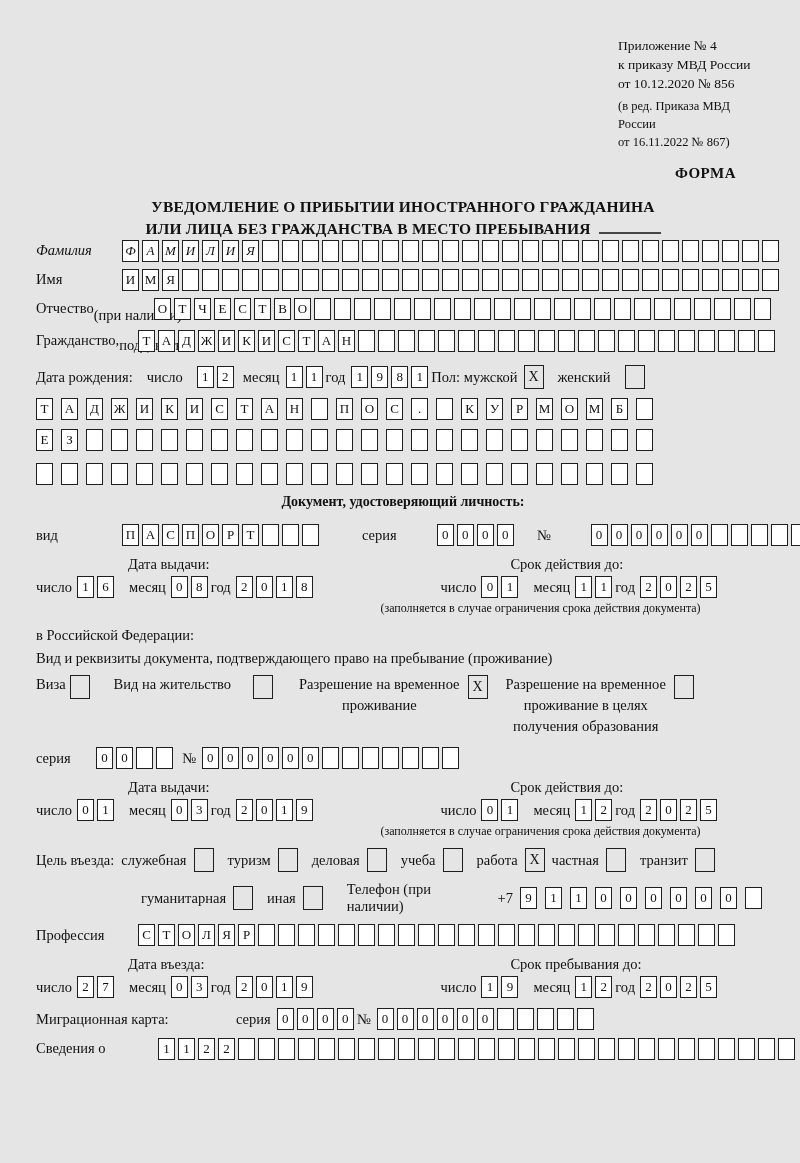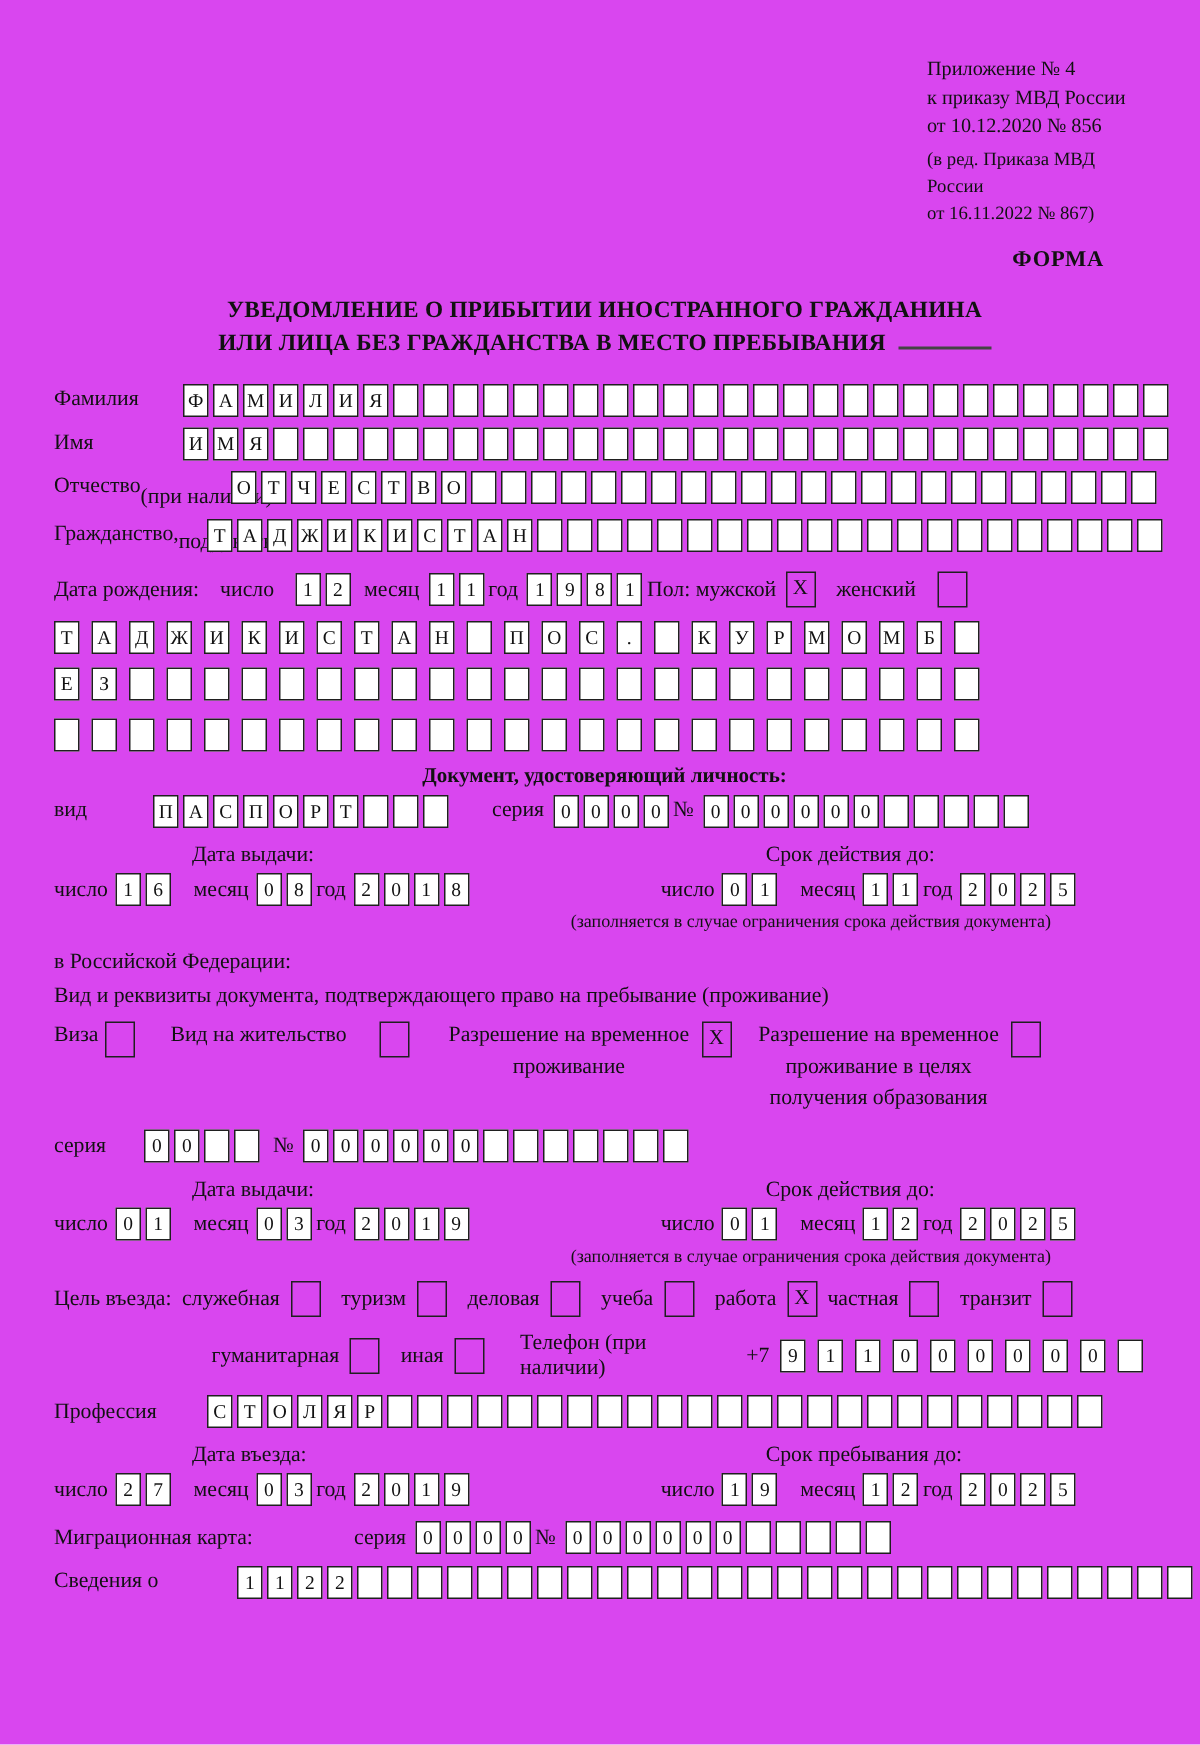--- a/index.html
+++ b/index.html
@@ -1,17 +1,17 @@
 <!DOCTYPE html>
 <html><head>
 <meta charset="utf-8">
 <style>
   html,body{margin:0;padding:0;background:#ffffff;}
   body{font-family:"Liberation Serif","DejaVu Serif",serif;color:#111;}
-  .page{width:800px;height:1163px;background:#d946ef;box-sizing:border-box;padding:36px 30px 20px 36px;overflow:hidden;}
+  .page{width:800px;height:1163px;background:#e5e5e5;box-sizing:border-box;padding:36px 30px 20px 36px;overflow:hidden;}
 
   
   .appendix{margin-left:582px;font-size:13.5px;line-height:19px;}
   .appendix .amend{font-size:12.5px;margin-top:4px;line-height:18px;}
   .forma{text-align:right;font-weight:bold;font-size:15px;letter-spacing:.5px;margin:14px 34px 0 0;}
 
   
   .title{text-align:center;font-weight:bold;font-size:15.5px;line-height:22px;margin-top:14px;letter-spacing:.2px;}
   .title-underline{display:inline-block;width:62px;border-bottom:2px solid #444;height:12px;margin-left:8px;}
   .section-heading{text-align:center;font-weight:bold;font-size:14.2px;margin-top:24px;letter-spacing:.2px;}
@@ -81,21 +81,21 @@
   </div>
 
   <div class="forma">ФОРМА</div>
 
   <div class="title">
     <div>УВЕДОМЛЕНИЕ О ПРИБЫТИИ ИНОСТРАННОГО ГРАЖДАНИНА</div>
     <div><span>ИЛИ ЛИЦА БЕЗ ГРАЖДАНСТВА В МЕСТО ПРЕБЫВАНИЯ</span><span class="title-underline"></span></div>
   </div>
 
 
-  <div class="frow" style="margin-top:16px;">
+  <div class="frow" style="margin-top:0;font-style:italic;">
     <div class="flabel w-surname">Фамилия</div>
     <div class="cells">
         <span class="cell">Ф</span>
         <span class="cell">А</span>
         <span class="cell">М</span>
         <span class="cell">И</span>
         <span class="cell">Л</span>
         <span class="cell">И</span>
         <span class="cell">Я</span>
         <span class="cell"></span>
@@ -361,21 +361,21 @@
           <span class="cell"></span>
           <span class="cell"></span>
           <span class="cell"></span>
           <span class="cell"></span>
         </div>
     </div>
   </div>
 
   <div class="doc-heading">Документ, удостоверяющий личность:</div>
 
-  <div class="frow" style="margin-top:4px;">
+  <div class="frow" style="align-items:center;margin-top:14px;gap:20px;">
     <div class="flabel" style="width:66px;">вид</div>
     <div class="cells">
         <span class="cell">П</span>
         <span class="cell">А</span>
         <span class="cell">С</span>
         <span class="cell">П</span>
         <span class="cell">О</span>
         <span class="cell">Р</span>
         <span class="cell">Т</span>
         <span class="cell"></span>

